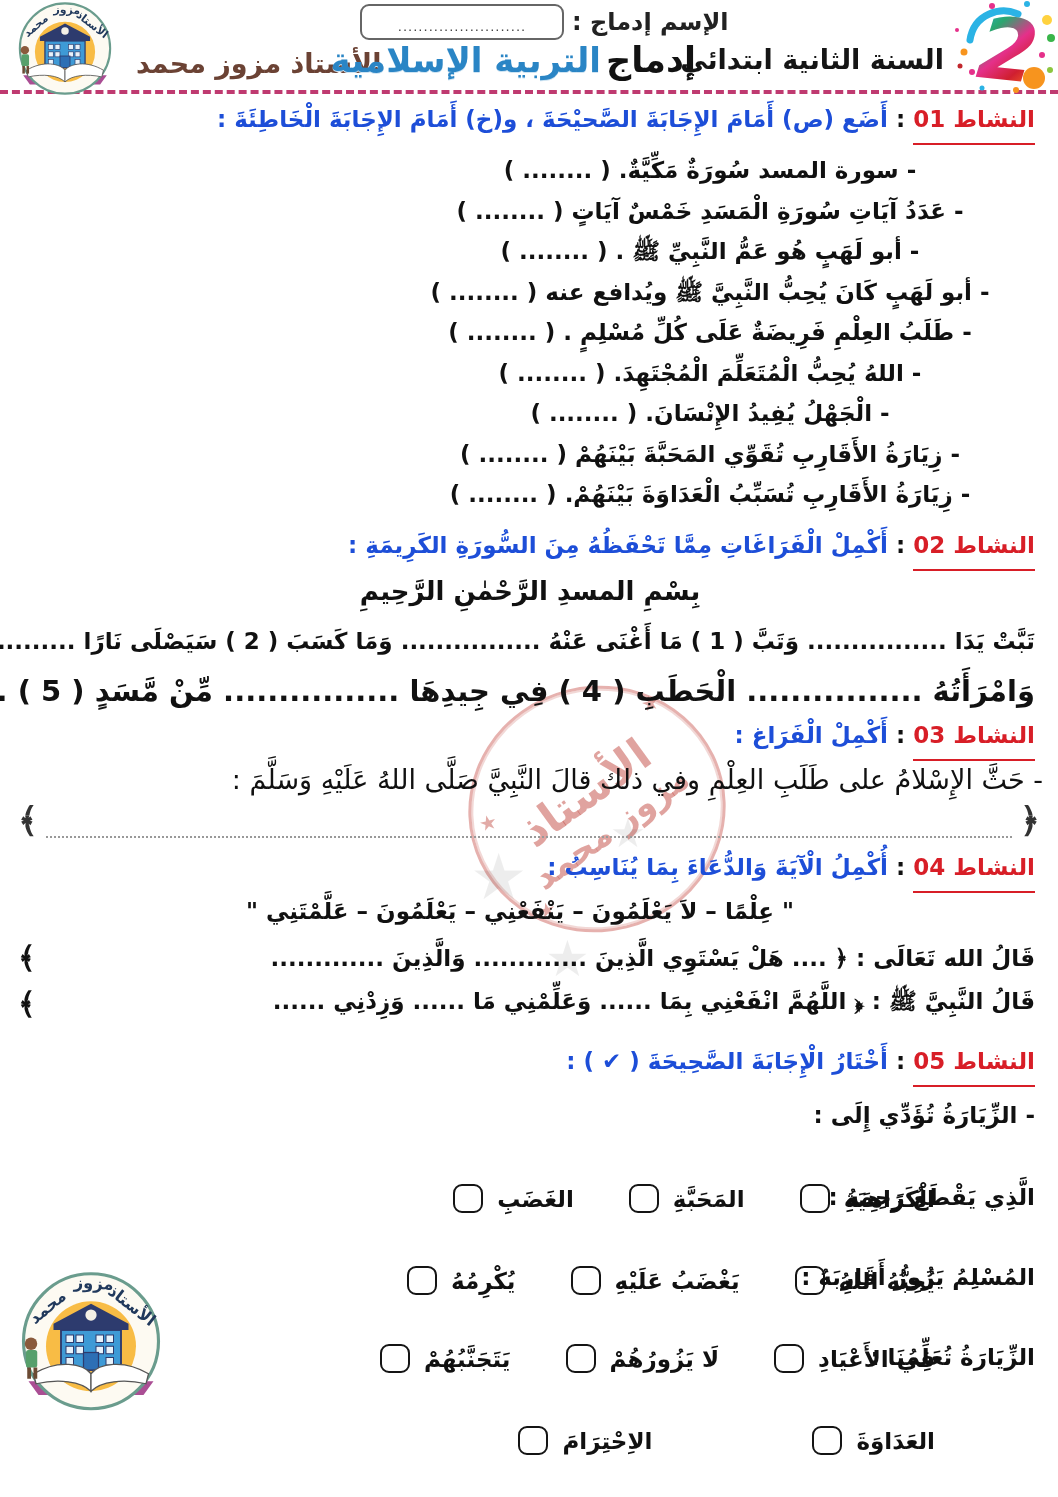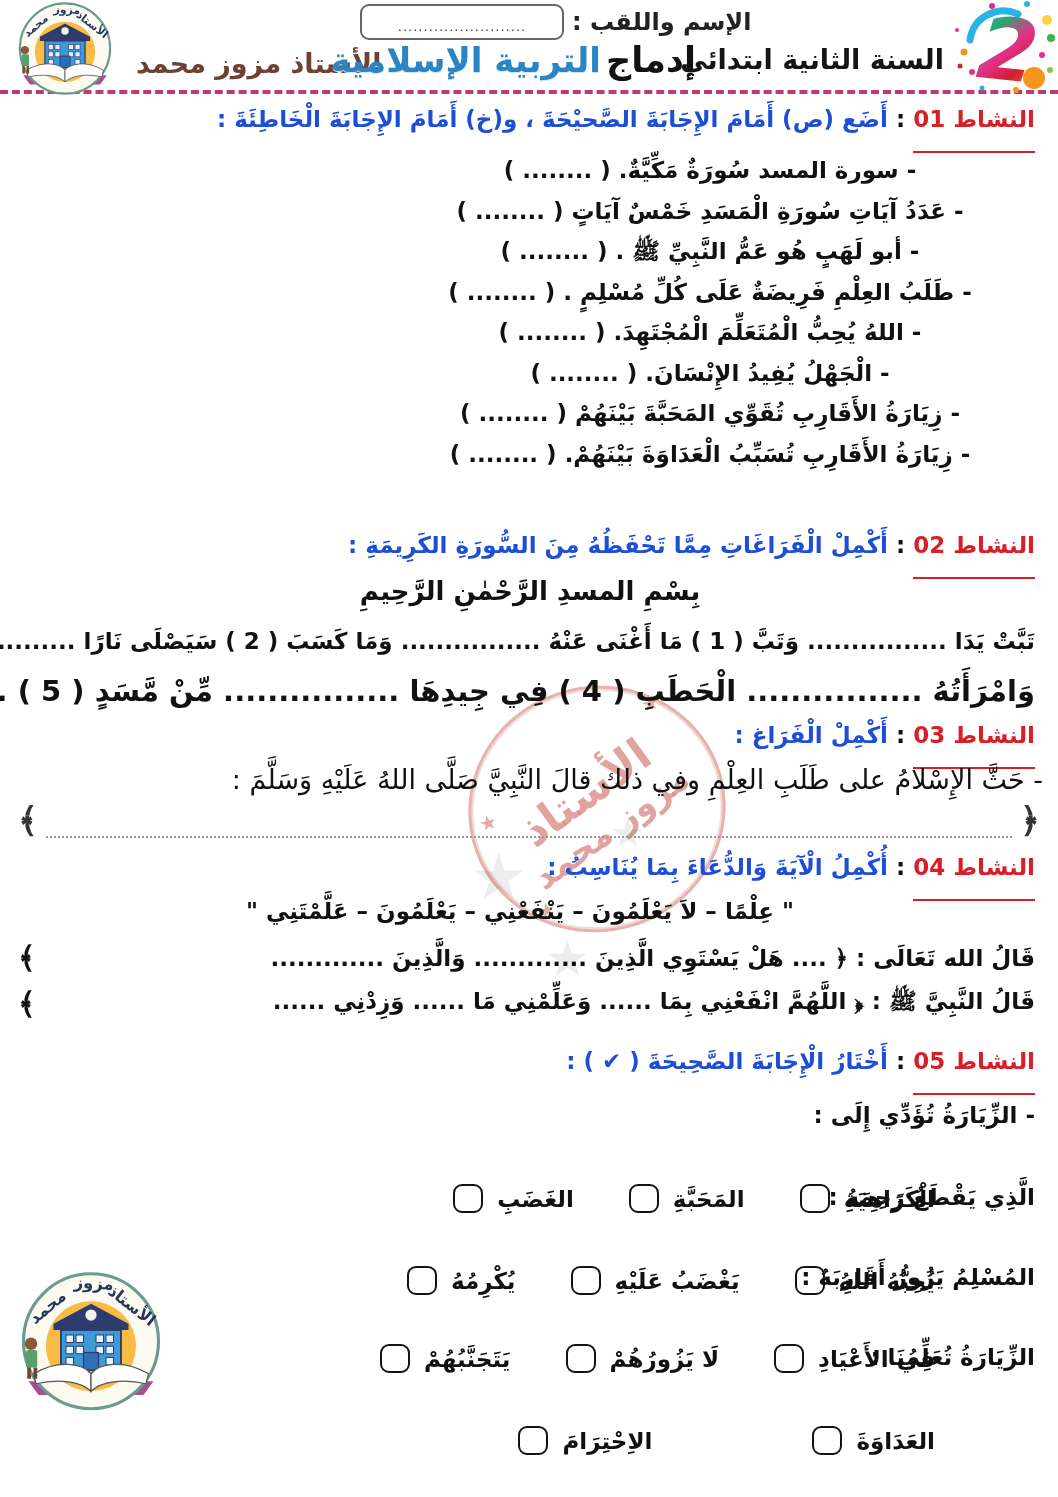--- a/index.html
+++ b/index.html
@@ -16,21 +16,21 @@
   .name-row{position:absolute;top:4px;left:360px;display:flex;align-items:center;gap:8px;direction:rtl;}
   .name-label{font-size:24px;font-weight:bold;color:#222;white-space:nowrap;}
   .name-box{width:200px;height:32px;border:2px solid #666;border-radius:9px;display:flex;
             align-items:flex-end;justify-content:center;background:#fff;}
   .name-box .dots{font-size:13px;color:#444;letter-spacing:1px;line-height:22px;}
   .main-title{position:absolute;top:40px;left:366px;width:330px;text-align:left;white-space:nowrap;}
   .t-black{font-size:35px;font-weight:bold;color:#121212;}
   .t-blue{font-size:34px;font-weight:bold;color:#2a85c5;text-shadow:0 1px 0 #cfe4f2;}
   
   .act-title{right:23px;font-size:23px;font-weight:bold;white-space:nowrap;}
-  .act-num{color:#d81e27;border-bottom:2.5px solid #d81e27;padding-bottom:19px;}
+  .act-num{color:#d81e27;border-bottom:2.5px solid #d81e27;padding-bottom:11px;}
   .act-sep{color:#111;}
   .act-instr{color:#1d4ed8;}
   .a1-items{right:23px;width:650px;text-align:center;font-size:23px;font-weight:bold;line-height:40.5px;}
   .a1-items div{white-space:nowrap;}
   .basmala{top:576px;left:330px;width:400px;text-align:center;font-size:26px;font-weight:bold;}
   .verse{right:23px;left:23px;text-align:center;font-size:23px;font-weight:bold;white-space:nowrap;}
   .verse2{right:23px;left:280px;text-align:center;font-size:29px;font-weight:bold;white-space:nowrap;}
   .a3-line{right:15px;font-size:27px;font-weight:normal;white-space:nowrap;}
   .ansline{right:18px;left:18px;display:flex;align-items:flex-end;gap:8px;}
   .ansline .br{font-size:34px;font-weight:bold;color:#333;line-height:36px;}
@@ -100,21 +100,21 @@
     <path d="M106,84 C86,72 66,76 60,84 L60,98 C68,90 86,88 104,92 Z" fill="#ffffff" stroke="#555" stroke-width="1"></path>
     <circle cx="12" cy="60" r="5" fill="#8a5a3c"></circle>
     <rect x="8" y="65" width="9" height="14" rx="2" fill="#57a06b"></rect>
     <rect x="9" y="79" width="3" height="9" fill="#6b4a33"></rect>
     <rect x="14" y="79" width="3" height="9" fill="#6b4a33"></rect>
   </svg>
 
   <div class="teacher">الأستاذ مزوز محمد</div>
 
   <div class="name-row">
-    <span class="name-label">الإسم واللقب :</span>
+    <span class="name-label">الإسم إدماج :</span>
     <span class="name-box">
       <span class="dots">.........................</span>
     </span>
   </div>
 
   <div class="main-title">
     <span class="t-black">إدماج</span>
     <span class="t-blue">التربية الإسلامية</span>
   </div>
 
@@ -150,20 +150,21 @@
   <div class="hdr-dash"></div>
 </div>
 
 <div class="abs act-title" style="top:106px">
   <span class="act-num">النشاط 01</span><span class="act-sep"> : </span><span class="act-instr">أَضَع (ص) أَمَامَ الإِجَابَةَ الصَّحيْحَةَ ، و(خ) أَمَامَ الإِجَابَةَ الْخَاطِئَةَ :</span>
 </div>
 <div class="abs a1-items" style="top:150px">
   <div>- سورة المسد سُورَةٌ مَكِّيَّةٌ. ( ........ )</div>
   <div>- عَدَدُ آيَاتِ سُورَةِ الْمَسَدِ خَمْسٌ آيَاتٍ ( ........ )</div>
   <div>- أبو لَهَبٍ هُو عَمُّ النَّبِيِّ ﷺ . ( ........ )</div>
+  <div>- أبو لَهَبٍ كَانَ يُحِبُّ النَّبِيَّ ﷺ ويُدافع عنه ( ........ )</div>
   <div>- طَلَبُ العِلْمِ فَرِيضَةٌ عَلَى كُلِّ مُسْلِمٍ . ( ........ )</div>
   <div>- اللهُ يُحِبُّ الْمُتَعَلِّمَ الْمُجْتَهِدَ. ( ........ )</div>
   <div>- الْجَهْلُ يُفِيدُ الإِنْسَانَ. ( ........ )</div>
   <div>- زِيَارَةُ الأَقَارِبِ تُقَوِّي المَحَبَّةَ بَيْنَهُمْ ( ........ )</div>
   <div>- زِيَارَةُ الأَقَارِبِ تُسَبِّبُ الْعَدَاوَةَ بَيْنَهُمْ. ( ........ )</div>
 </div>
 
 <div class="abs act-title" style="top:532px">
   <span class="act-num">النشاط 02</span><span class="act-sep"> : </span><span class="act-instr">أَكْمِلْ الْفَرَاغَاتِ مِمَّا تَحْفَظُهُ مِنَ السُّورَةِ الكَرِيمَةِ :</span>
 </div>

